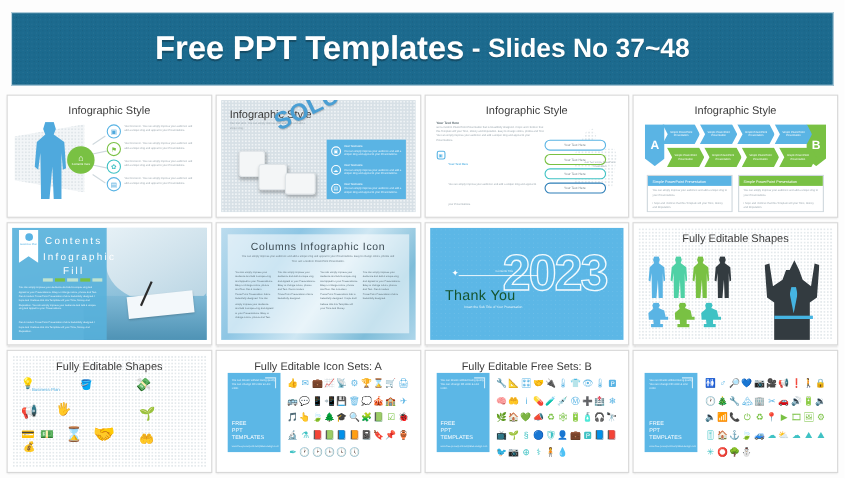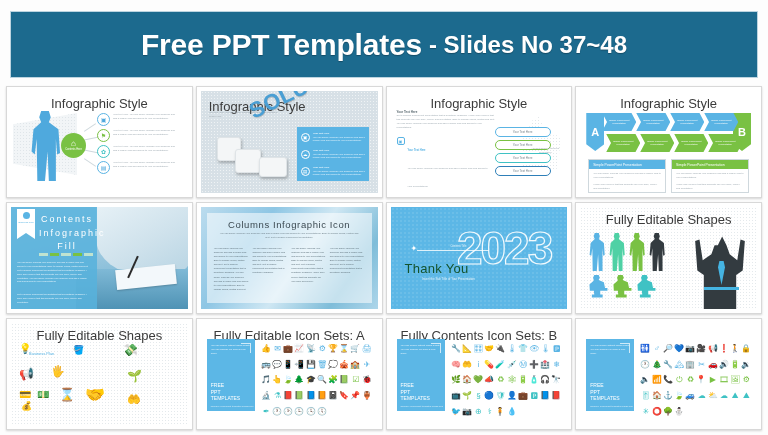--- a/index.html
+++ b/index.html
@@ -42,21 +42,21 @@
     gap: 4px 3px;
   }
   .slide {
     position: relative; overflow: hidden;
     background: #ffffff; border: 1px solid #d8d8d8;
     box-shadow: 0 1px 2px rgba(0,0,0,0.16);
   }
   .inner { position: absolute; inset: 4px; overflow: hidden; }
   .title {
     position: absolute; left: 0; right: 0; top: 5px; text-align: center;
-    font-size: 13px; color: #3b3b3b;
+    font-size: 10px; color: #3b3b3b;
   }
   .body-txt { color: #9aa6ae; font-size: 2.4px; line-height: 1.7; }
 
   
   .dotbg {
     position: absolute; inset: 0;
     background-image: radial-gradient(#e4e9ec 0.7px, transparent 0.8px);
     background-size: 3px 3px;
   }
 
@@ -579,21 +579,21 @@
             <span class="gicon" style="color: rgb(63, 194, 196);">🕑</span>
             <span class="gicon" style="color: rgb(63, 194, 196);">🕒</span>
             <span class="gicon" style="color: rgb(63, 194, 196);">🕓</span>
             <span class="gicon" style="color: rgb(63, 194, 196);">🕔</span>
           </div>
       </div>
     </div>
 
     <div class="slide">
       <div class="inner">
-        <div class="title">Fully Contents Icon Sets: B</div>
+        <div class="title">Fully Editable Free Sets: B</div>
         <div class="iconcard">
           <div class="corner"></div>
           <div class="note">You can Resize without losing quality. You can Change Fill Color &amp; Line Color.</div>
           <div class="brand">FREE<br>PPT<br>TEMPLATES</div>
           <div class="url">www.free-powerpoint-templates-design.com</div>
         </div>
         <div class="iconwrap">
             <span class="gicon" style="color: rgb(90, 180, 228);">🔧</span>
             <span class="gicon" style="color: rgb(90, 180, 228);">📐</span>
             <span class="gicon" style="color: rgb(90, 180, 228);">🎛</span>

